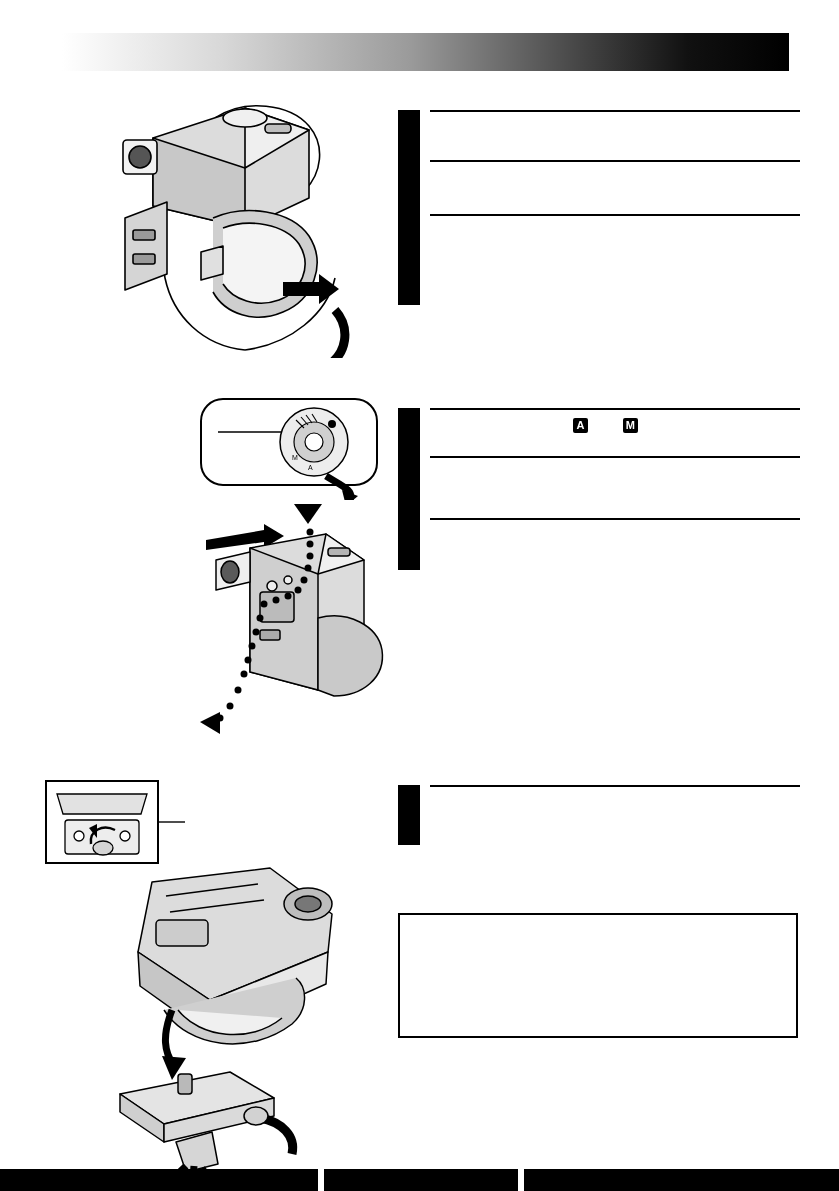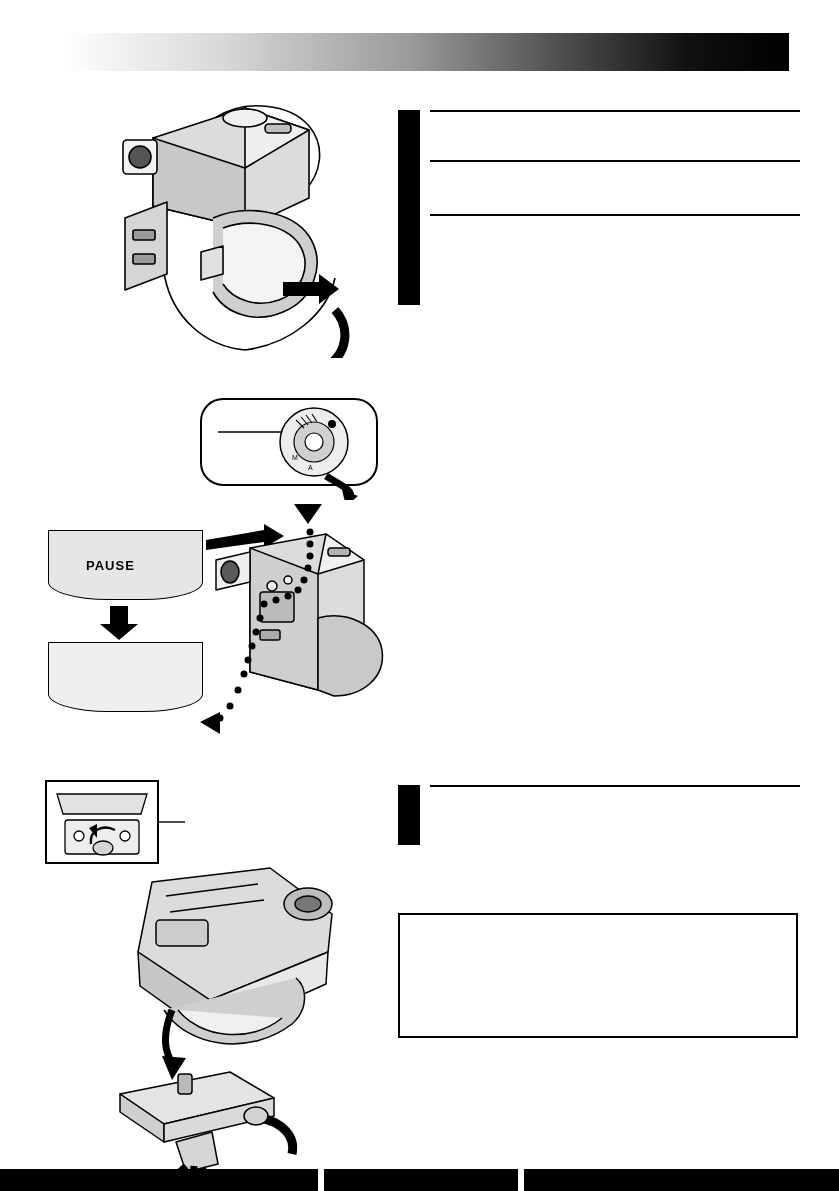--- a/index.html
+++ b/index.html
@@ -202,30 +202,20 @@
       </g>
       <circle cx="132" cy="26" r="4" fill="#000"></circle>
       <text x="92" y="62" font-size="7" font-family="Liberation Sans, sans-serif">M</text>
       <text x="108" y="72" font-size="7" font-family="Liberation Sans, sans-serif">A</text>
 
       <path d="M126 78 C142 88 154 92 150 102" fill="none" stroke="#000" stroke-width="7"></path>
       <path d="M142 92 L158 98 L146 108 Z" fill="#000"></path>
     </svg>
   </div>
 
-  <div class="illus" id="fig-screens">
-    <div class="screen-box" style="left:0; top:0; width:155px; height:70px; border-radius:0 0 60px 60px/0 0 18px 18px;"></div>
-    <div class="screen-label" style="left:38px; top:28px;">PAUSE</div>
-
-    <svg viewBox="0 0 160 40" width="160" height="40" style="position:absolute; left:0; top:74px;">
-      <path d="M62 2 L80 2 L80 20 L90 20 L71 36 L52 20 L62 20 Z" fill="#000"></path>
-    </svg>
-
-    <div class="screen-box" style="left:0; top:112px; width:155px; height:70px; border-radius:0 0 60px 60px/0 0 18px 18px; background:#efefef;"></div>
-  </div>
 
   <div class="illus" id="fig-body">
     <svg viewBox="0 0 200 250" width="200" height="250">
       <g stroke="#000" stroke-width="1.5" stroke-linejoin="round">
 
         <path d="M96 4 L124 4 L110 24 Z" fill="#000" stroke="none"></path>
 
         <path d="M8 40 L66 30 L66 24 L86 36 L66 48 L66 42 L8 50 Z" fill="#000" stroke="none"></path>
 
         <path d="M52 48 L128 34 L166 60 L166 160 L120 190 L52 172 Z" fill="#dcdcdc"></path>
@@ -326,20 +316,34 @@
   <div class="text-block" id="block1">
     <div class="blk-bar"></div>
     <div class="rule" style="top:0;"></div>
     <div class="line-text" style="top:8px;"></div>
     <div class="rule" style="top:50px;"></div>
     <div class="line-text" style="top:58px;"></div>
     <div class="rule" style="top:104px;"></div>
     <div class="line-text" style="top:112px;"></div>
   </div>
 
+  <div class="text-block" id="block2">
+    <div class="blk-bar"></div>
+    <div class="rule" style="top:0;"></div>
+    <div class="line-text" style="top:8px; right:0;"></div>
+    <div style="position:absolute; left:175px; top:8px;">
+      <span class="mode-icon">A</span>
+      <span style="display:inline-block; width:26px;"></span>
+      <span class="mode-icon">M</span>
+    </div>
+    <div class="rule" style="top:48px;"></div>
+    <div class="line-text" style="top:56px;"></div>
+    <div class="rule" style="top:110px;"></div>
+    <div class="line-text" style="top:118px;"></div>
+  </div>
 
   <div class="text-block" id="block3">
     <div class="blk-bar"></div>
     <div class="rule" style="top:0;"></div>
     <div class="line-text" style="top:8px;"></div>
   </div>
 
   <div class="note-box">
     <div class="line-text" style="left:10px; top:10px;"></div>
     <div class="line-text" style="left:10px; top:34px;"></div>

